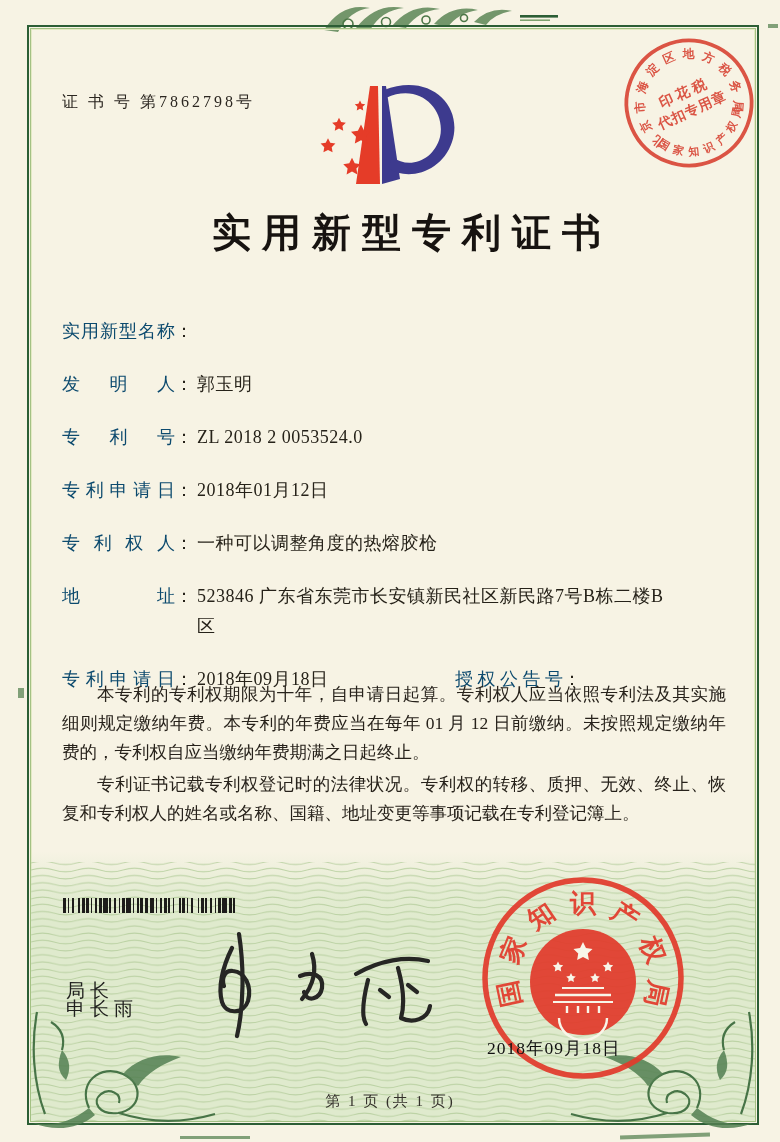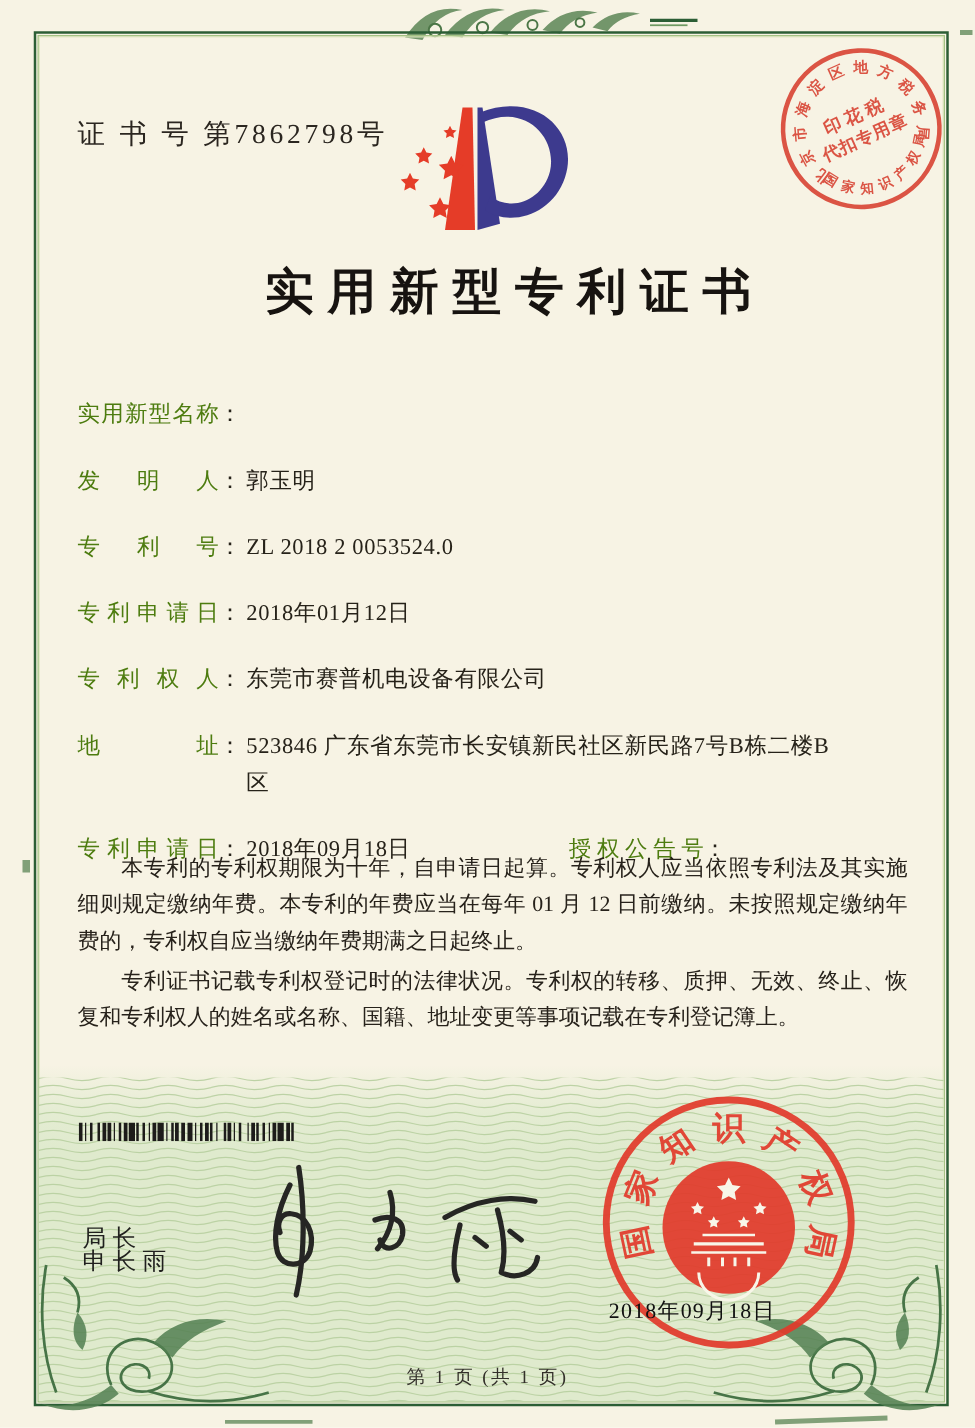--- a/index.html
+++ b/index.html
@@ -10,28 +10,28 @@
   
   .frame{position:absolute;left:27px;top:25px;right:21px;bottom:17px;
          border:2px solid #2c5e35;}
   .frame-inner{position:absolute;inset:1px;border:1px solid #a3c183;
                box-shadow:inset 0 0 0 1px #e4e9c4;}
   
   .green-zone{position:absolute;left:31px;right:25px;top:852px;bottom:21px;
               background:linear-gradient(180deg,rgba(222,234,205,0) 0px,rgba(222,234,205,.75) 38px,#dfeacd 70px);}
   .green-zone svg{position:absolute;inset:0;width:100%;height:100%;}
   
-  .cert-no{position:absolute;left:62px;top:92px;font-size:22px;letter-spacing:3px;color:#2b2620;}
+  .cert-no{position:absolute;left:62px;top:92px;font-size:16px;letter-spacing:3px;color:#2b2620;}
   .logo{position:absolute;left:308px;top:80px;width:165px;height:122px;}
   .title{position:absolute;left:0;right:0;top:206px;text-align:center;
          font-size:39px;font-weight:bold;letter-spacing:11px;color:#171310;padding-left:44px;}
   
   .fields{position:absolute;left:62px;right:56px;top:316px;font-size:18px;line-height:30px;}
   .frow{display:flex;margin-bottom:23px;position:relative;}
-  .flabel{flex:none;width:113px;text-align:justify;text-align-last:justify;color:#4d7c0f;}
+  .flabel{flex:none;width:113px;text-align:justify;text-align-last:justify;color:#0c4a6e;}
   .fcolon{flex:none;width:22px;}
   .fvalue{flex:1;white-space:pre-line;letter-spacing:.5px;}
   .grant-left{display:flex;}
   .grant-right{position:absolute;left:393px;top:0;display:flex;}
   .grant-right .flabel{width:108px;}
   
   .paras{position:absolute;left:62px;right:54px;top:680px;font-size:17.5px;line-height:29px;
          text-align:justify;color:#27221b;}
   .paras p{margin:0 0 3px 0;text-indent:2em;}
   
@@ -156,21 +156,21 @@
         <span class="fvalue">ZL 2018 2 0053524.0</span>
     </div>
     <div class="frow">
       <span class="flabel">专利申请日</span>
         <span class="fcolon">：</span>
         <span class="fvalue">2018年01月12日</span>
     </div>
     <div class="frow">
       <span class="flabel">专利权人</span>
         <span class="fcolon">：</span>
-        <span class="fvalue">东莞市赛普机电设备有限公司</span>
+        <span class="fvalue">一种可以调整角度的热熔胶枪</span>
     </div>
     <div class="frow">
       <span class="flabel">地址</span>
         <span class="fcolon">：</span>
         <span class="fvalue">523846 广东省东莞市长安镇新民社区新民路7号B栋二楼B
 区</span>
     </div>
     <div class="frow" style="margin-top:4px;">
       <span class="grant-left">
         <span class="flabel">专利申请日</span>

